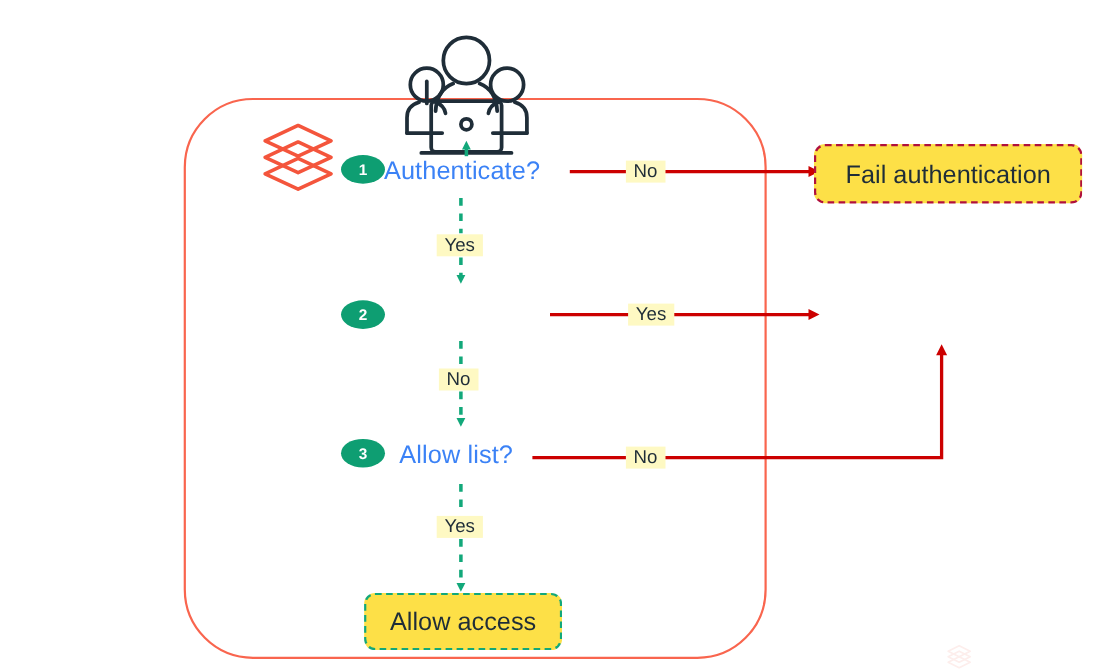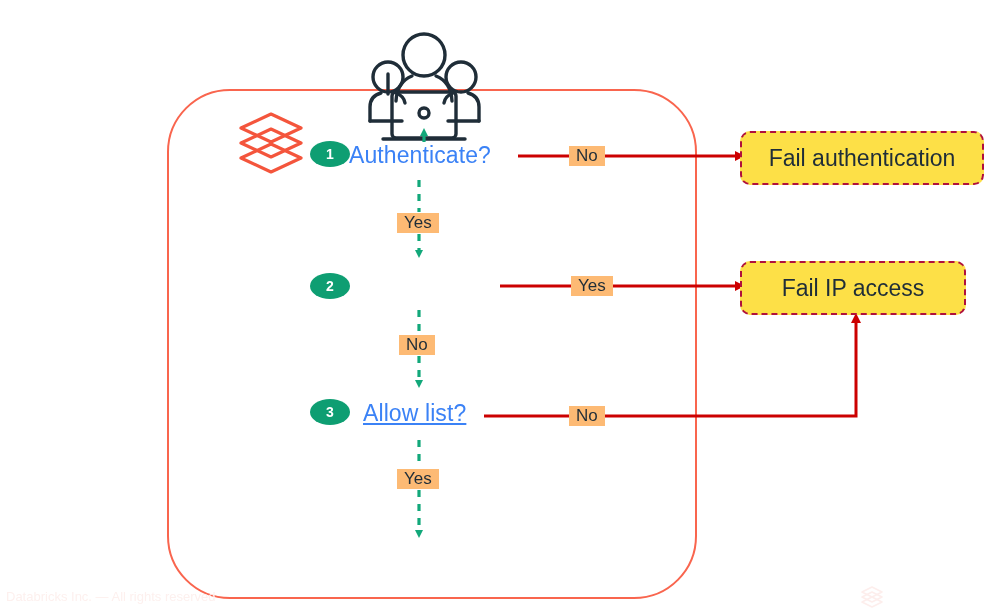--- a/index.html
+++ b/index.html
@@ -31,21 +31,21 @@
     font-size: 23px;
     font-family: "Liberation Sans", sans-serif;
     white-space: nowrap;
     letter-spacing: 0.1px;
   }
   .edge-label {
     position: absolute;
     color: #1f2d38;
     font-size: 17px;
     font-family: "Liberation Sans", sans-serif;
-    background: #fdba74;
+    background: #fef9c3;
     padding: 0 7px;
     white-space: nowrap;
   }
   .badge-num {
     position: absolute;
     color: #ffffff;
     font-size: 14px;
     font-weight: bold;
     font-family: "Liberation Sans", sans-serif;
     text-align: center;
@@ -151,28 +151,27 @@
       <path d="M862,597 L872,592 L882,597 L872,602 Z"></path>
       <path d="M862,602 L872,597 L882,602 L872,607 Z"></path>
     </g>
   </svg>
 
   <div class="badge-num" style="left:310px; top:141px;">1</div>
   <div class="badge-num" style="left:310px; top:273px;">2</div>
   <div class="badge-num" style="left:310px; top:399px;">3</div>
 
   <div class="node-text" style="left:349px; top:142px;">Authenticate?</div>
-  <div class="node-text" style="left:363px; top:400px;text-decoration:underline;">Allow list?</div>
+  <div class="node-text" style="left:363px; top:400px;">Allow list?</div>
 
   <div class="edge-label" style="left:397px; top:213px;">Yes</div>
   <div class="edge-label" style="left:399px; top:335px;">No</div>
   <div class="edge-label" style="left:397px; top:469px;">Yes</div>
 
   <div class="edge-label" style="left:569px; top:146px;">No</div>
   <div class="edge-label" style="left:571px; top:276px;">Yes</div>
   <div class="edge-label" style="left:569px; top:406px;">No</div>
 
   <div class="term-box term-fail" style="left:740px; top:131px; width:240px; height:50px;">Fail authentication</div>
-  <div class="term-box term-fail" style="left:740px; top:261px; width:222px; height:50px;">Fail IP access</div>
+  <div class="term-box term-allow" style="left:331px; top:539px; width:176px; height:48px;">Allow access</div>
 
-  <div class="watermark-text">Databricks Inc. — All rights reserved</div>
 
 </div>
 
 </body></html>

